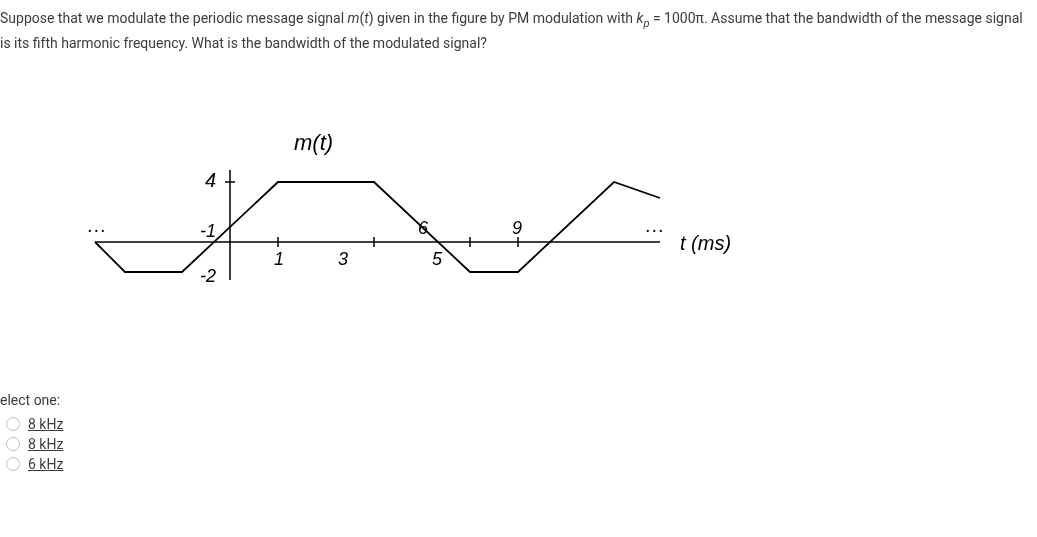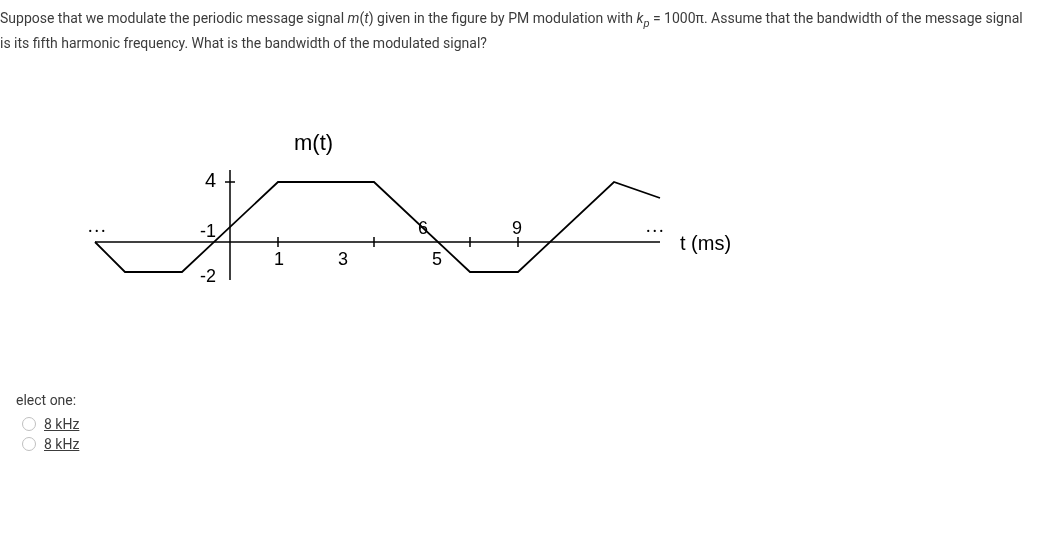--- a/index.html
+++ b/index.html
@@ -19,27 +19,27 @@
     .question-text .italic {
       font-style: italic;
     }
     .question-text .sub {
       font-style: italic;
       vertical-align: sub;
       font-size: 0.8em;
     }
     .figure-container {
       padding: 30px 42px 20px 40px;
+      font-style: italic;
     }
     svg.figure {
       display: block;
     }
     .options {
       padding-top: 50px;
-      padding-left: 16px;
     }
     .prompt {
       margin-bottom: 6px;
       color: #3c3c3c;
     }
     .option {
       display: flex;
       align-items: center;
       padding: 2px 0;
       margin-left: 6px;
@@ -112,13 +112,17 @@
 <div class="options">
   <div class="prompt">elect one:</div>
   <div class="option">
     <div class="radio"></div>
     <div class="option-label">8 kHz</div>
   </div>
   <div class="option">
     <div class="radio"></div>
     <div class="option-label">8 kHz</div>
   </div>
+  <div class="option">
+    <div class="radio"></div>
+    <div class="option-label">6 kHz</div>
+  </div>
 </div>
 
 </body></html>

